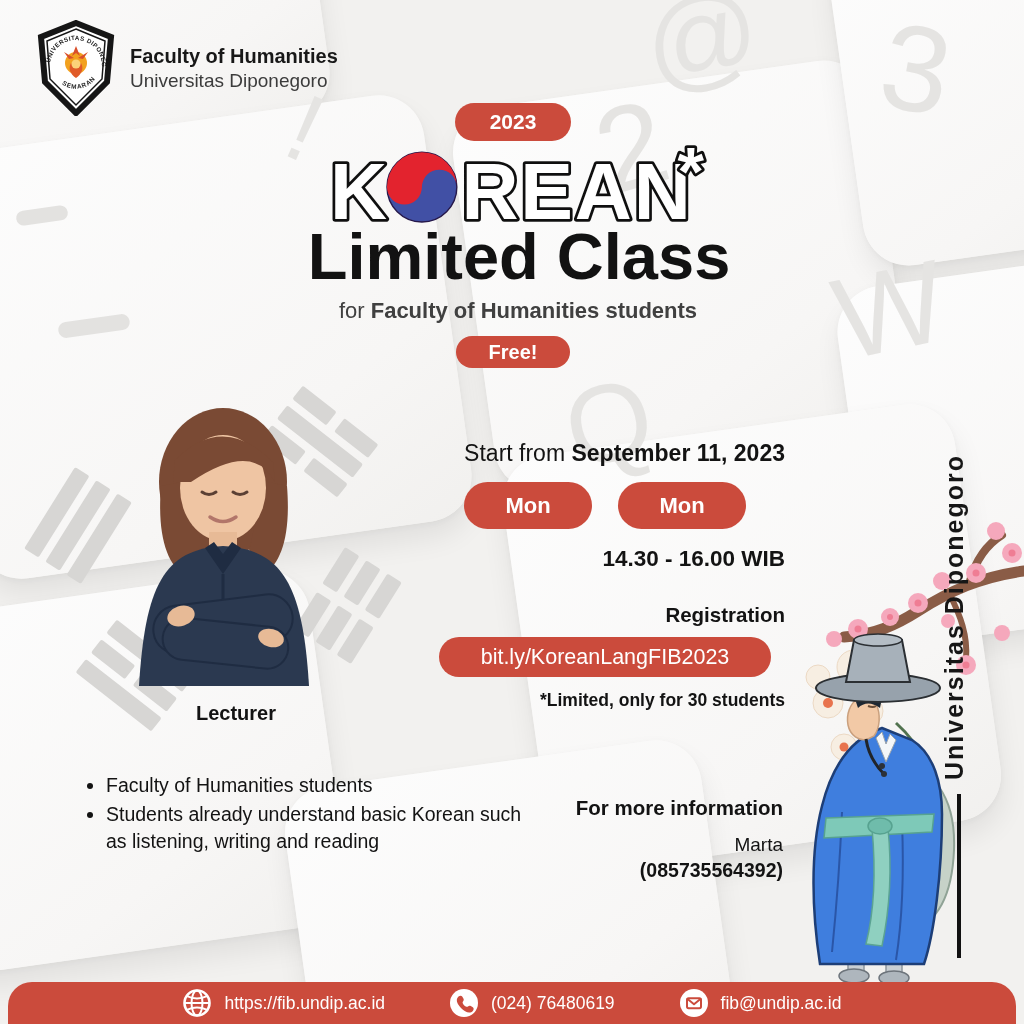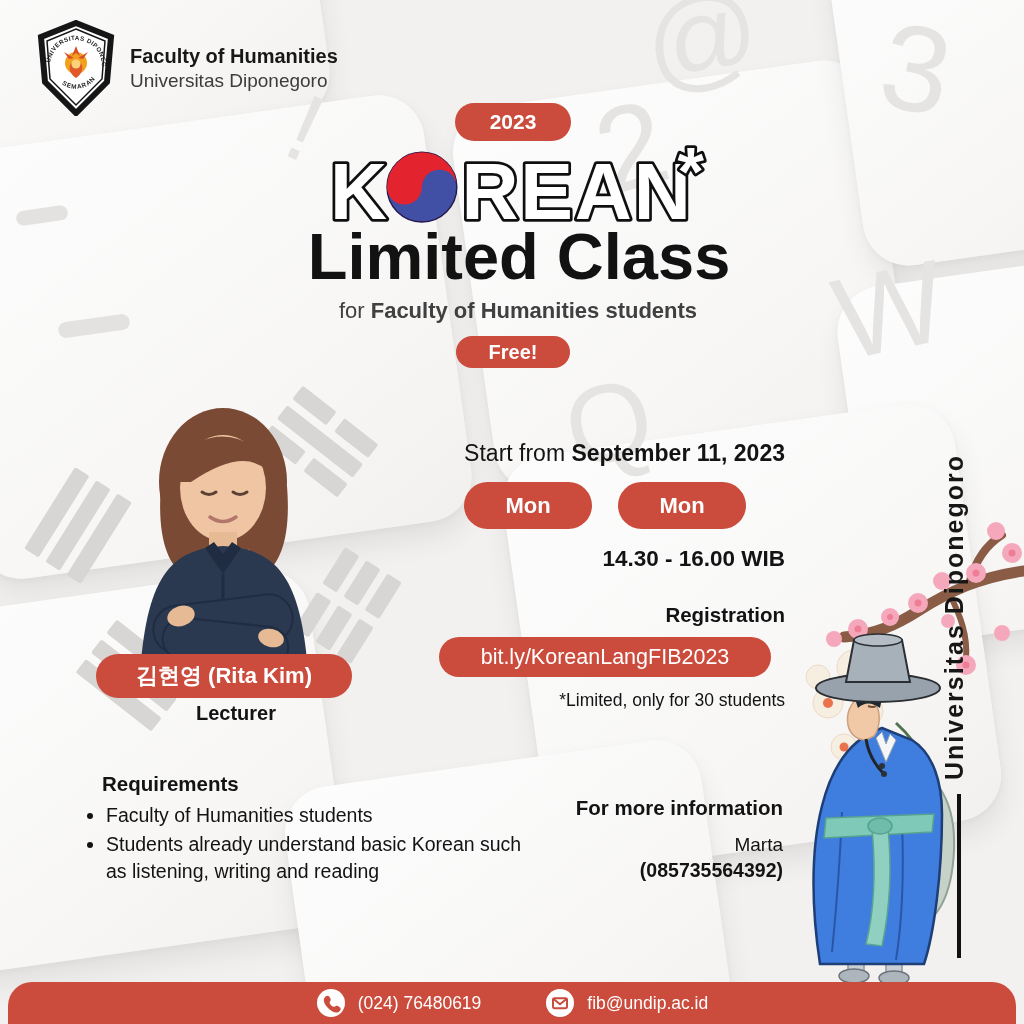--- a/index.html
+++ b/index.html
@@ -36,21 +36,21 @@
   
   .sched{position:absolute;left:425px;top:440px;width:360px;text-align:right;}
   .sched .start{font-size:23px;}
   .sched .start b{font-weight:bold;}
   .days{display:flex;justify-content:center;gap:26px;margin-top:15px;}
   .day-pill{position:static;width:128px;height:47px;border-radius:24px;font-size:22px;}
   .time{margin-top:17px;font-size:22.5px;font-weight:bold;}
   .reg-label{margin-top:31px;font-size:20.5px;font-weight:bold;}
   .reg-pill{position:static;margin:10px auto 0;width:332px;height:40px;border-radius:20px;
     font-size:21.5px;font-weight:normal;}
-  .reg-note{margin-top:13px;font-size:17.5px;font-weight:normal;}
+  .reg-note{margin-top:13px;font-size:17.5px;font-weight:bold;}
   
   .photo{position:absolute;left:102px;top:386px;}
   .pill-name{left:96px;top:654px;width:256px;height:44px;font-size:22px;border-radius:22px;}
   .lect-label{position:absolute;left:108px;top:702px;width:256px;text-align:center;
     font-size:20px;font-weight:bold;}
   
   .reqs{position:absolute;left:84px;top:772px;width:438px;}
   .reqs h3{margin:0 0 6px 18px;font-size:20.5px;font-weight:bold;}
   .reqs ul{margin:0;padding-left:22px;}
   .reqs li{font-size:19.5px;line-height:1.38;margin-bottom:2px;}
@@ -212,39 +212,37 @@
     <g transform="rotate(-7 118 238)">
       <rect x="48" y="214" width="140" height="48" rx="24" fill="#2b3950" stroke="#1f2c42" stroke-width="2"></rect>
     </g>
     <g transform="rotate(6 118 252)">
       <rect x="58" y="236" width="126" height="42" rx="21" fill="#2b3950" stroke="#1f2c42" stroke-width="2"></rect>
     </g>
     <ellipse cx="76" cy="230" rx="14" ry="10" fill="#e7ba96" transform="rotate(-18 76 230)"></ellipse>
     <ellipse cx="166" cy="252" rx="13" ry="9" fill="#e7ba96" transform="rotate(14 166 252)"></ellipse>
   </svg>
 
-  <div class="pill pill-name">김현영 (Rita Kim)</div>
   <div class="lect-label">Lecturer</div>
 
   <div class="sched">
     <div class="start">
       <span>Start from </span><b>September 11, 2023</b>
     </div>
     <div class="days">
       <div class="pill day-pill">Mon</div>
       <div class="pill day-pill">Mon</div>
     </div>
     <div class="time">14.30 - 16.00 WIB</div>
     <div class="reg-label">Registration</div>
     <div class="pill reg-pill">bit.ly/KoreanLangFIB2023</div>
     <div class="reg-note">*Limited, only for 30 students</div>
   </div>
 
   <div class="reqs">
-    <h3>Requirements</h3>
     <ul>
       <li>Faculty of Humanities students</li>
       <li>Students already understand basic Korean such as listening, writing and reading</li>
     </ul>
   </div>
 
   <div class="contact">
     <div class="head">For more information</div>
     <div class="person">Marta</div>
     <div class="phone">(085735564392)</div>
@@ -326,20 +324,29 @@
       <path d="M86 94 q5 2 8 0" stroke="#6b4f3a" stroke-width="2" fill="none"></path>
     </g>
   </svg>
 
   <div class="vtext">Universitas Diponegoro</div>
   <div class="vline"></div>
 
   <div class="footer">
     <div class="f-item">
       <svg width="30" height="30" viewBox="0 0 30 30">
+        <circle cx="15" cy="15" r="12.5" fill="none" stroke="#fff" stroke-width="2.6"></circle>
+        <ellipse cx="15" cy="15" rx="5.5" ry="12.5" fill="none" stroke="#fff" stroke-width="2"></ellipse>
+        <line x1="2.5" y1="15" x2="27.5" y2="15" stroke="#fff" stroke-width="2"></line>
+        <path d="M5 8.2 C11 11 19 11 25 8.2 M5 21.8 C11 19 19 19 25 21.8" fill="none" stroke="#fff" stroke-width="2"></path>
+      </svg>
+      <span>https://fib.undip.ac.id</span>
+    </div>
+    <div class="f-item">
+      <svg width="30" height="30" viewBox="0 0 30 30">
         <circle cx="15" cy="15" r="14" fill="#fff"></circle>
         <path d="M9.5 8.6 c1.4-1.2 3-1.1 3.7 0 l1.2 2 c.6 1 .4 2-.4 2.8 -.5.5-.5 1.3-.1 2.2 .6 1.3 1.6 2.3 2.9 2.9 .9.4 1.7.4 2.2-.1 .8-.8 1.8-1 2.8-.4 l2 1.2 c1.1.7 1.2 2.3 0 3.7 -1.7 2-4.8 2.1-7.7.3 -3-1.8-5.5-4.3-7.2-7.2 C7.2 13.2 7.5 10.3 9.5 8.6 Z" fill="#cb4b3c"></path>
       </svg>
       <span>(024) 76480619</span>
     </div>
     <div class="f-item">
       <svg width="30" height="30" viewBox="0 0 30 30">
         <circle cx="15" cy="15" r="14" fill="#fff"></circle>
         <rect x="8" y="10.2" width="14" height="10" rx="1.6" fill="none" stroke="#cb4b3c" stroke-width="2"></rect>
         <path d="M8.6 11 L15 16.2 L21.4 11" fill="none" stroke="#cb4b3c" stroke-width="2" stroke-linecap="round" stroke-linejoin="round"></path>

